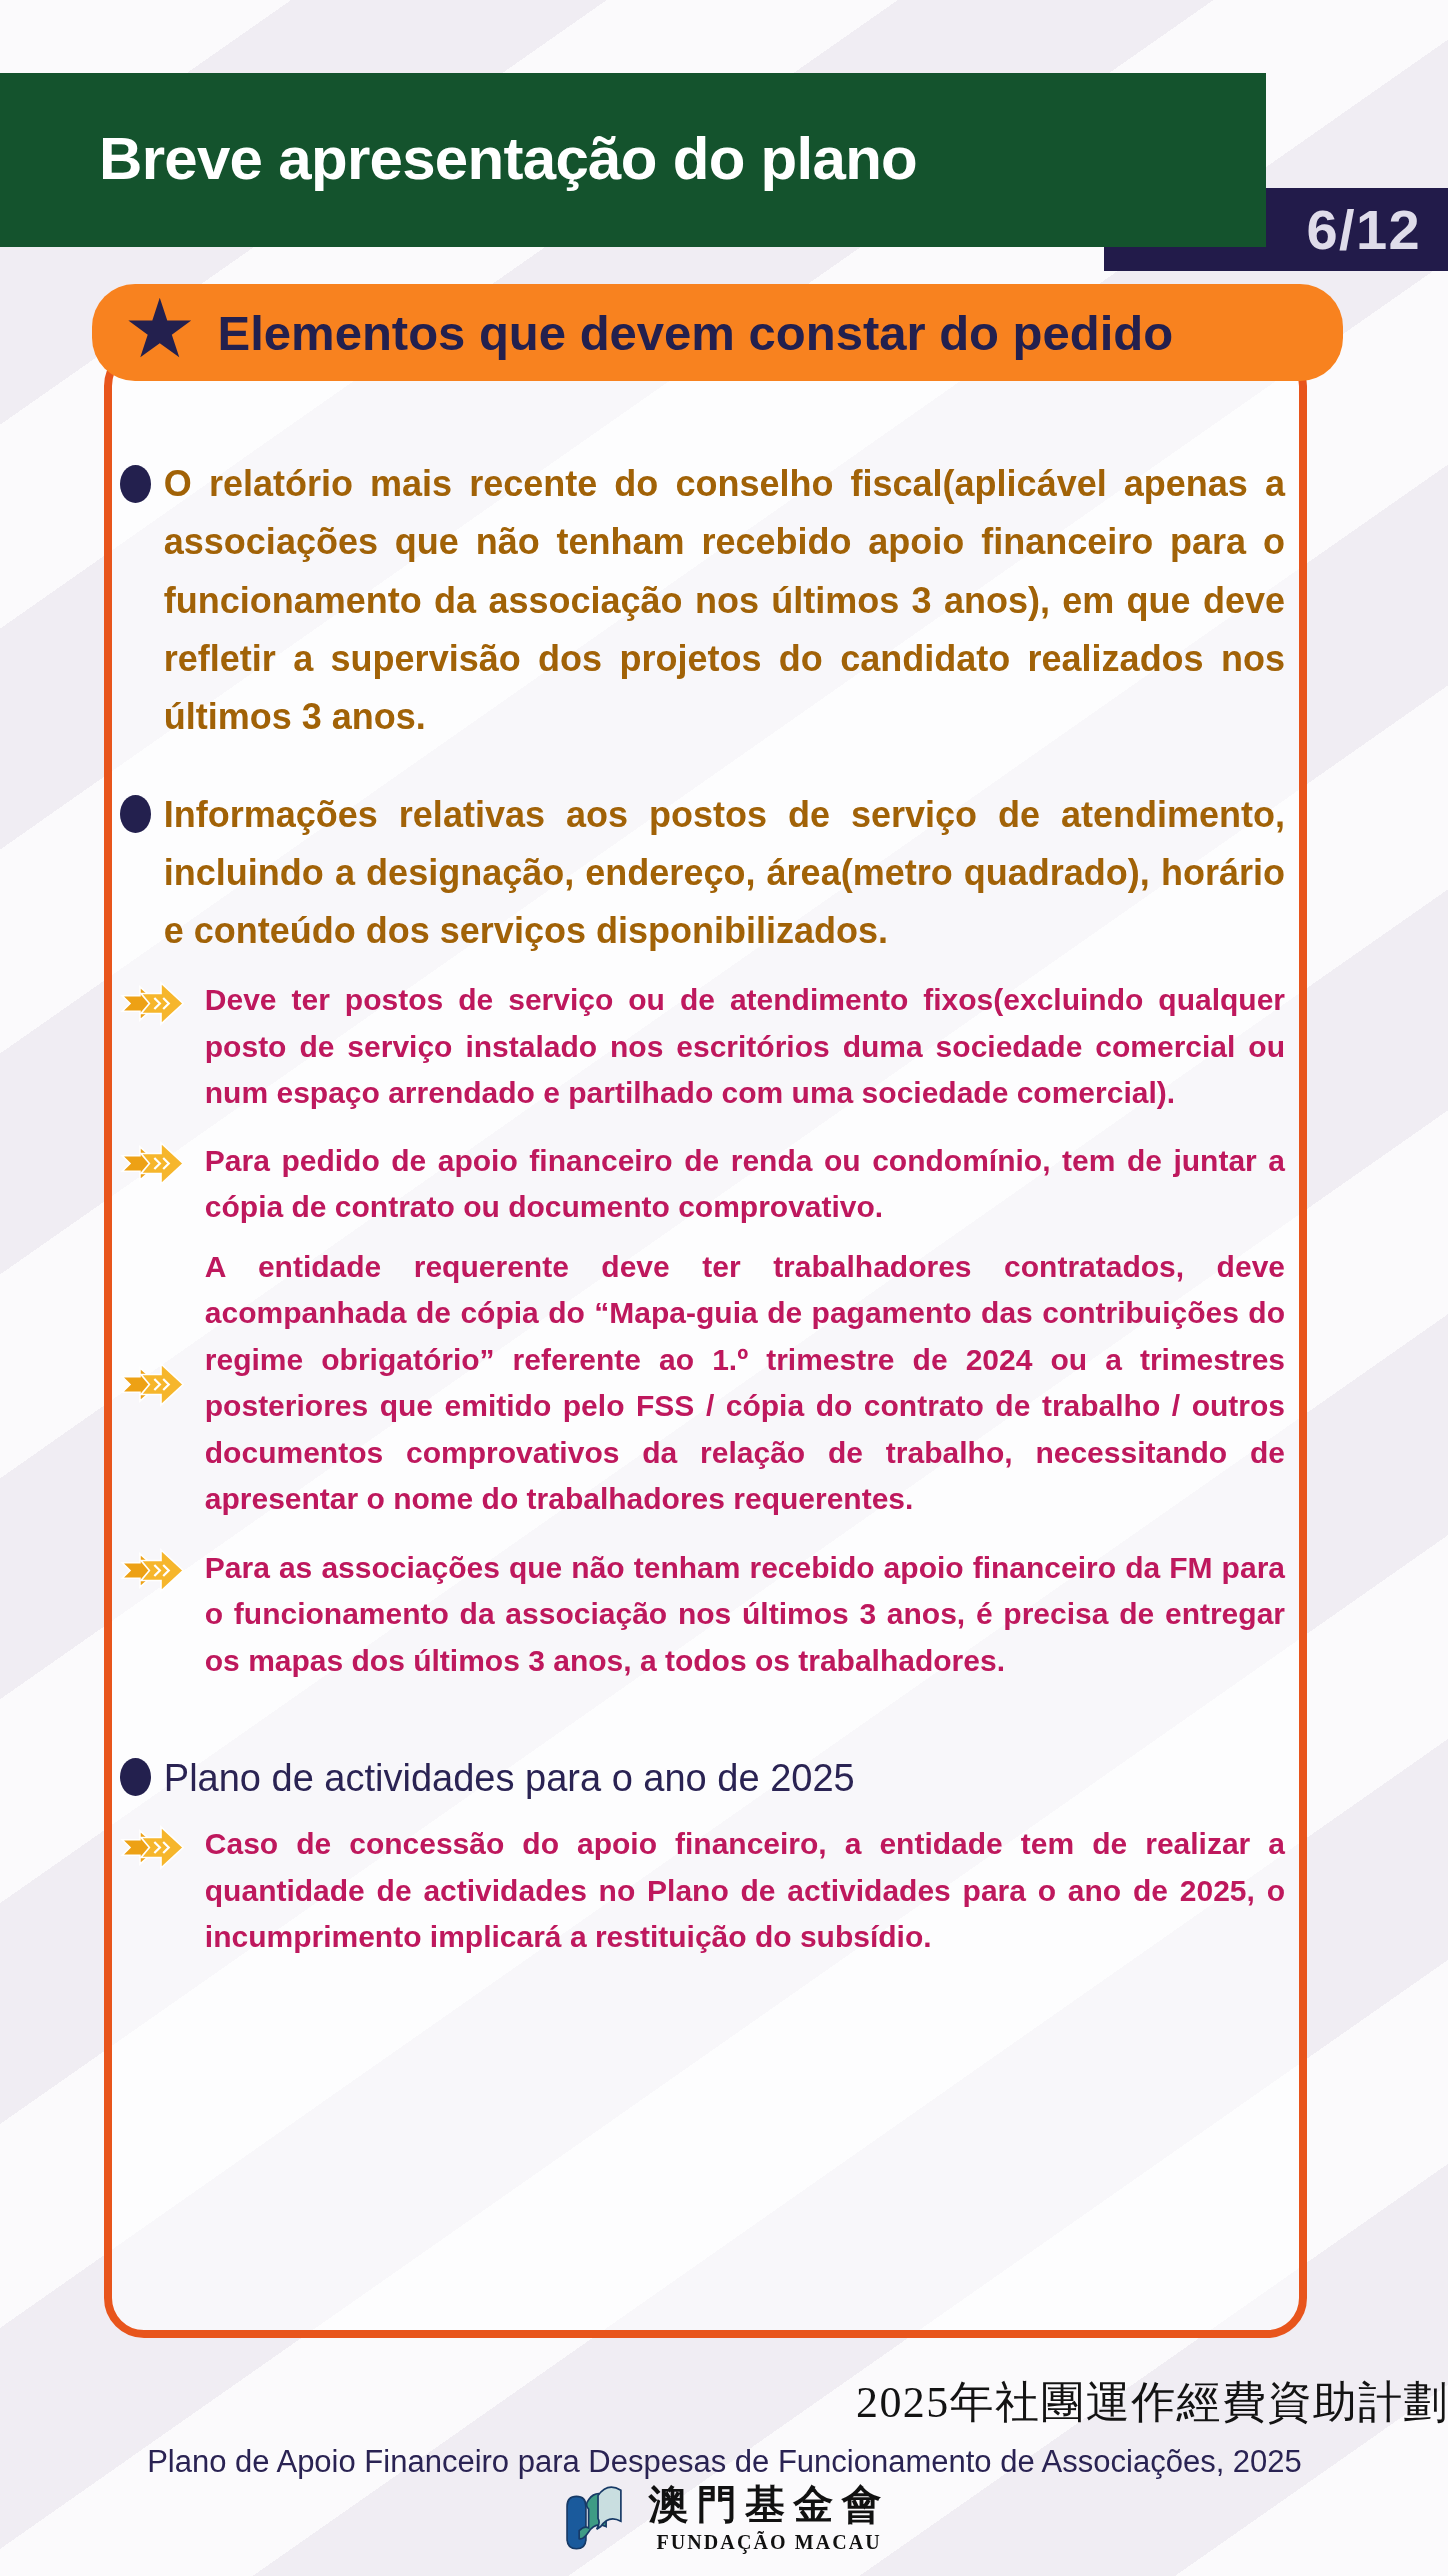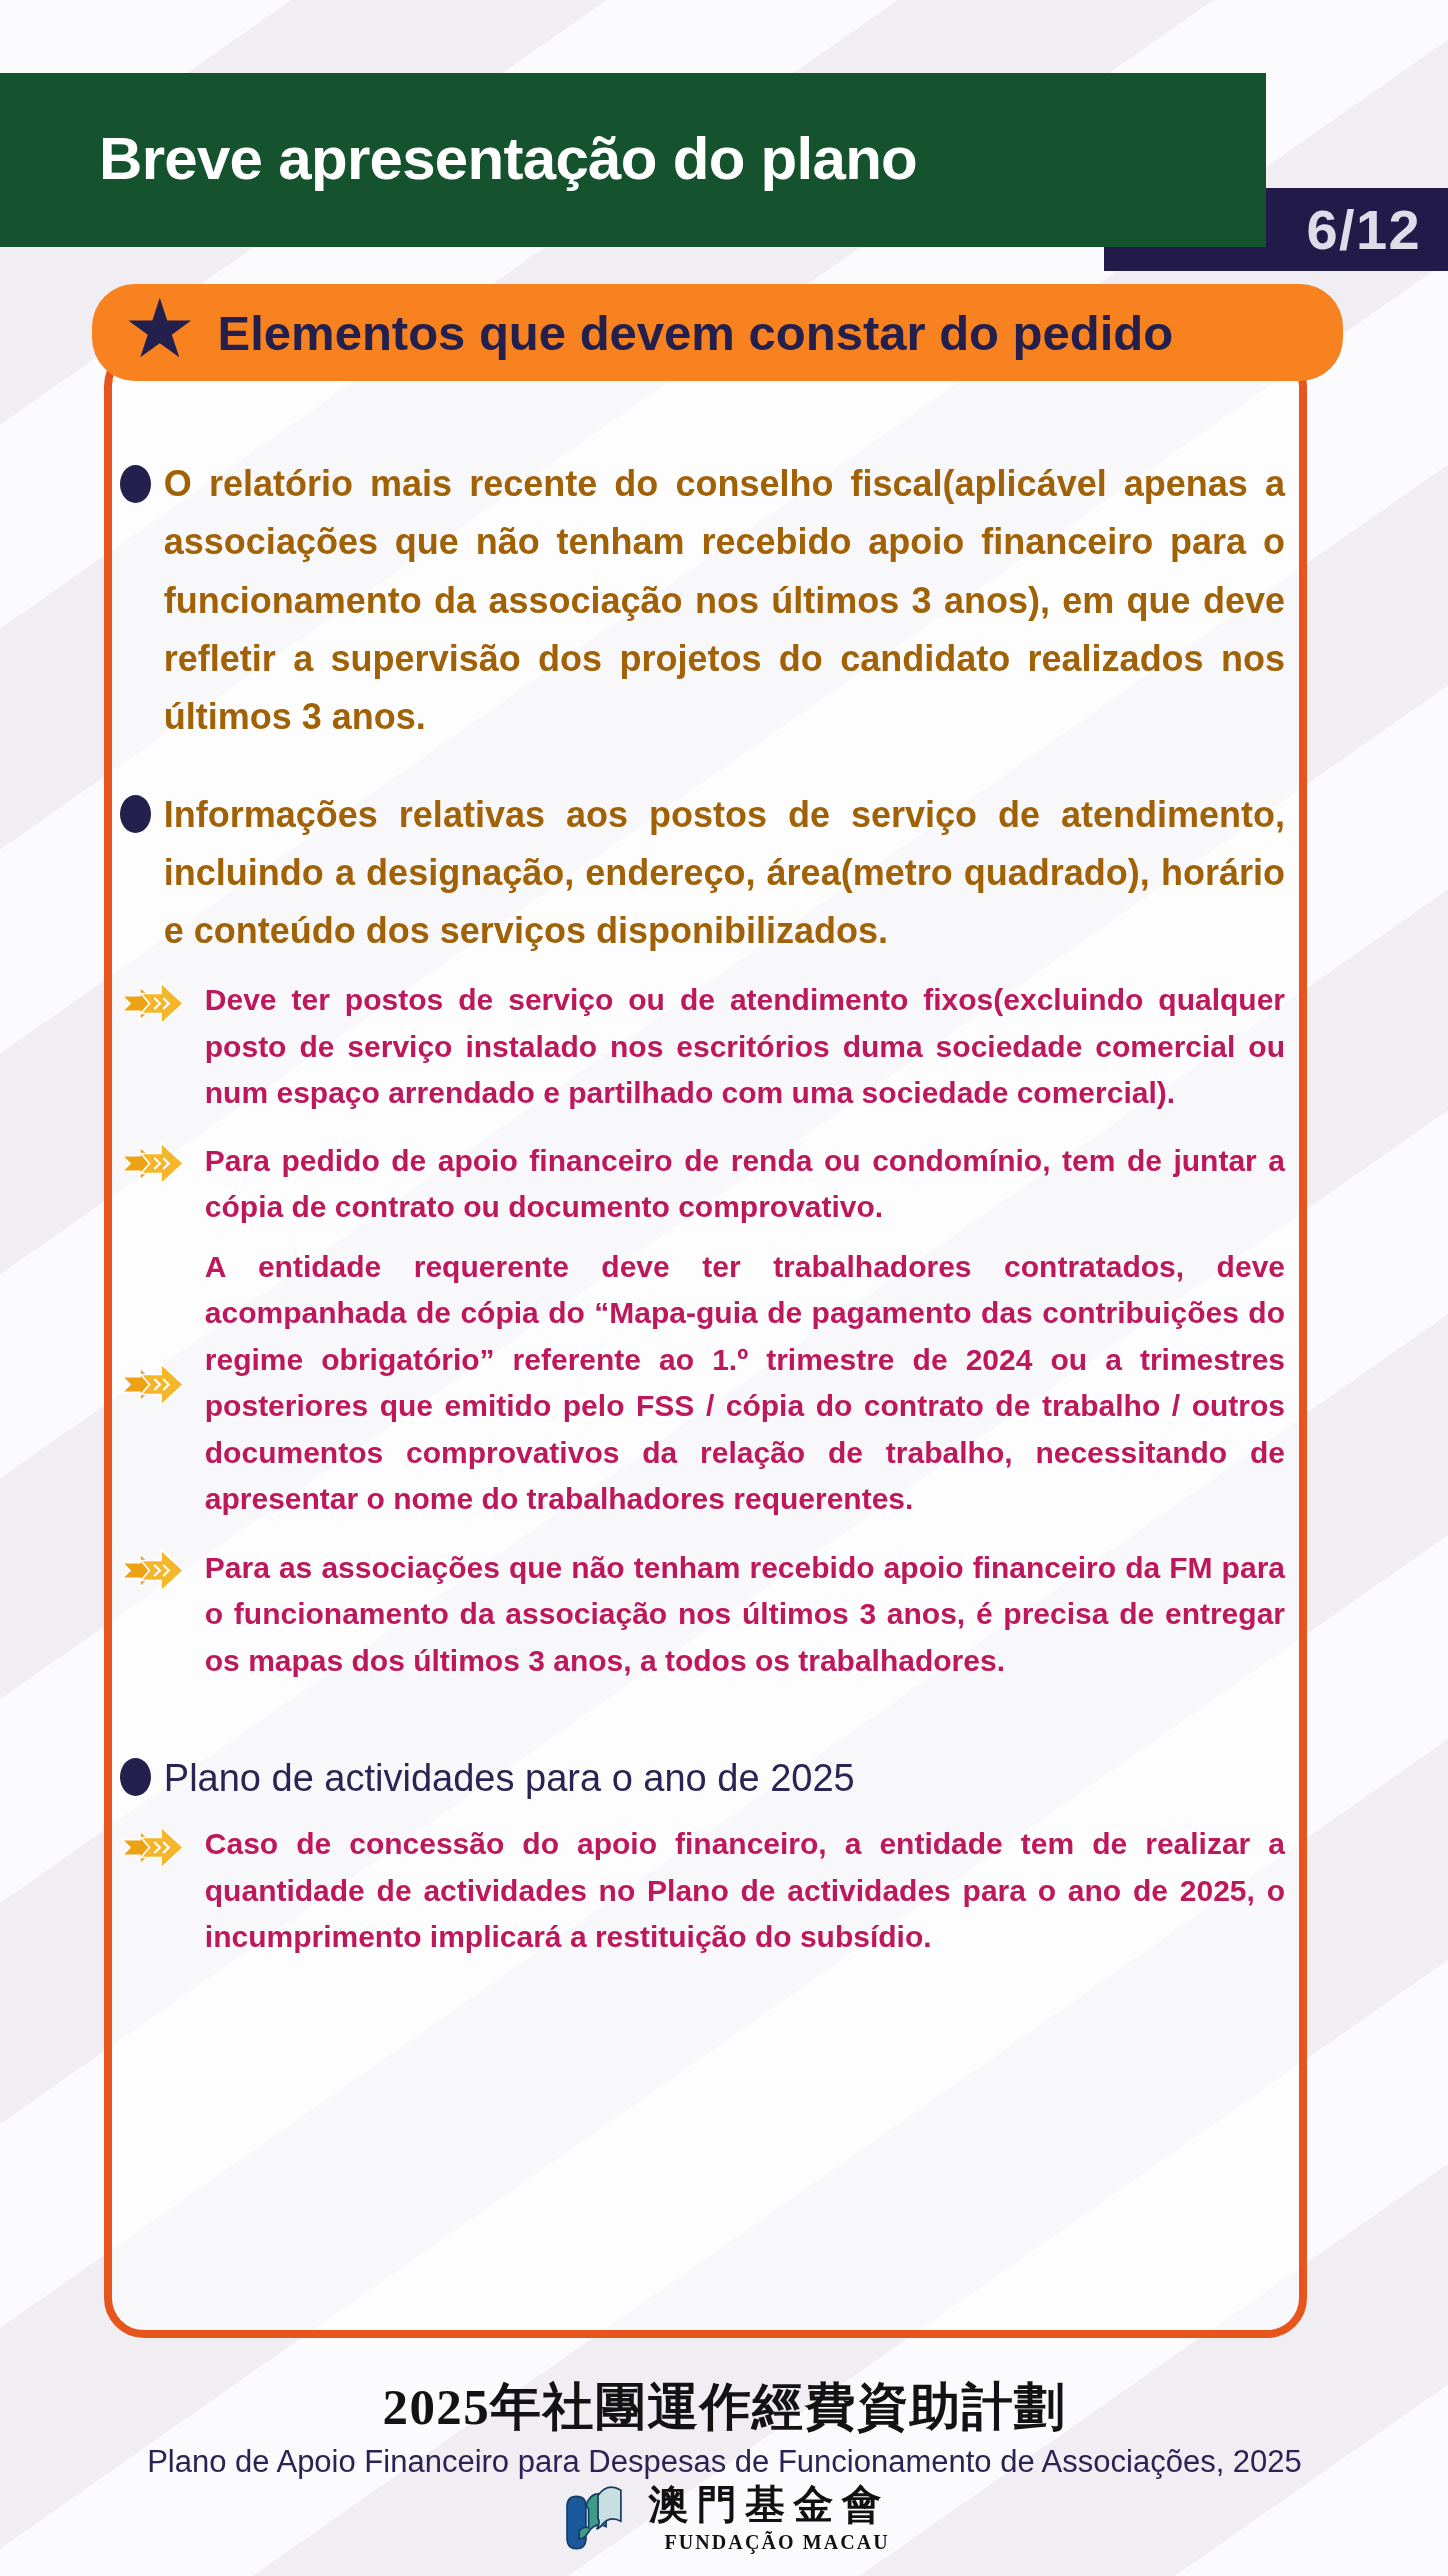--- a/index.html
+++ b/index.html
@@ -91,32 +91,32 @@
   .mt-b3 { margin-top:64px; }
   .mt-a3 { margin-top:13px; }
   .mt-a4 { margin-top:22px; }
   .mt-b4 { margin-top:64px; }
   .mt-a5 { margin-top:12.5px; }
   .mt-b5 { margin-top:32px; }
 
   
   .footer-zh {
     position:absolute; top:2373px; left:0; width:100%;
-    text-align:center; font-family:"Liberation Serif", serif;
-    font-size:51px; font-weight:bold; color:#131313; letter-spacing:1.4px;
+    text-align:right; font-family:"Liberation Serif", serif;
+    font-size:44px; font-weight:normal; color:#131313; letter-spacing:1.4px;
   }
   .footer-pt {
     position:absolute; top:2444px; left:0; width:100%;
     text-align:center; font-size:31px; color:#2a2353; letter-spacing:0;
   }
   .logo-row {
     position:absolute; top:2483px; left:0; width:100%;
     display:flex; align-items:center; justify-content:center; gap:15.3px;
   }
-  .logo-text { display:flex; flex-direction:column; align-items:flex-end; }
+  .logo-text { display:flex; flex-direction:column; align-items:center; }
   .logo-zh {
     font-family:"Liberation Serif", serif; font-size:40px; font-weight:bold;
     color:#111; letter-spacing:8.3px; line-height:1.1;
   }
   .logo-pt {
     font-family:"Liberation Serif", serif; font-size:20px; font-weight:bold;
     color:#111; letter-spacing:2.1px; margin-top:4.2px;
   }
 </style>
 </head>

